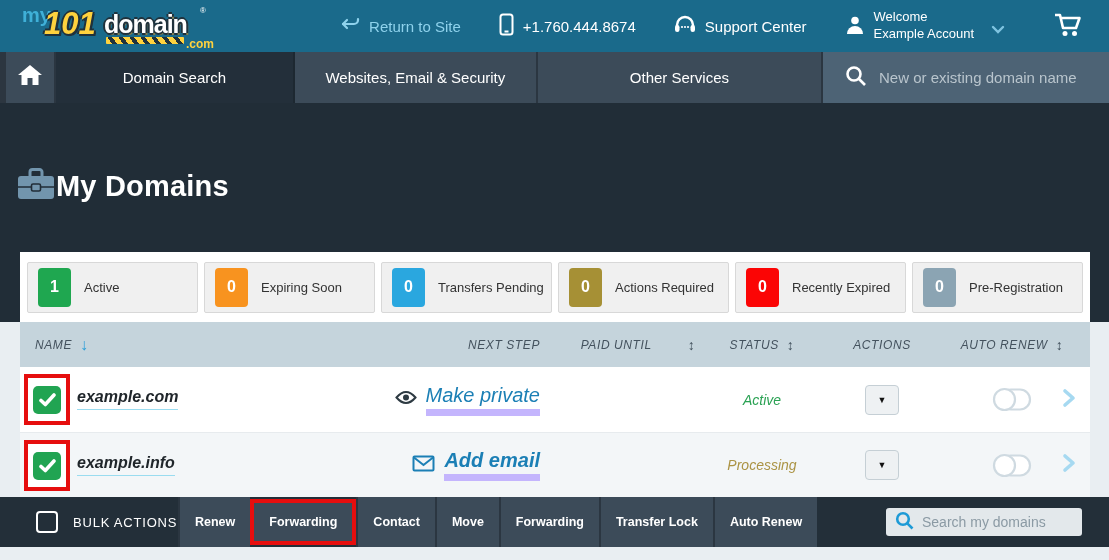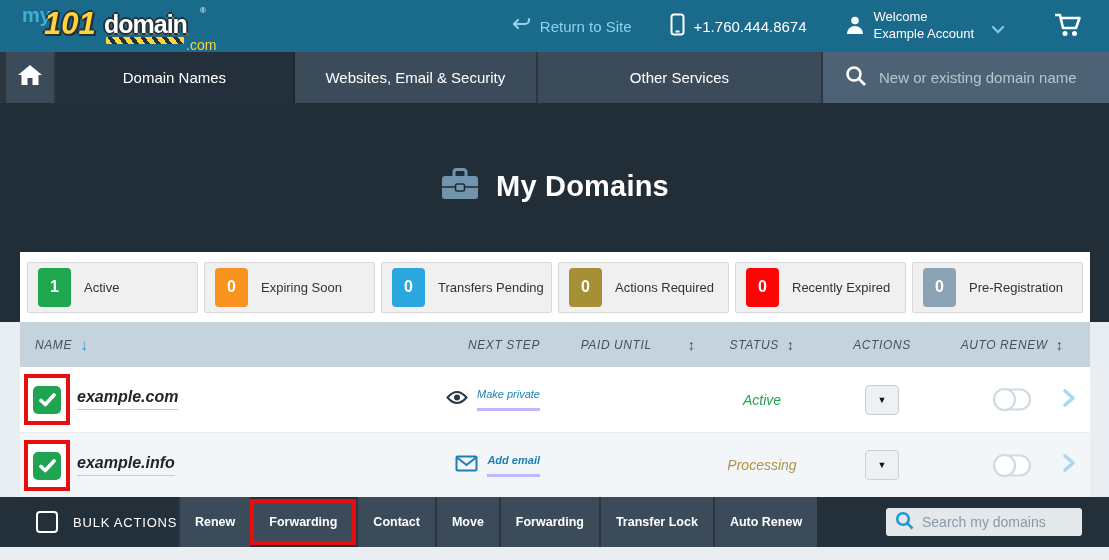--- a/index.html
+++ b/index.html
@@ -10,21 +10,21 @@
   .topbar { height:52px; background:#1a6a8b; display:flex; align-items:center; color:#fff; }
   .logo { margin-left:22px; width:200px; position:relative; height:44px; cursor:pointer; }
   .l-my { position:absolute; left:0; top:0; color:#3fb0d8; font-weight:bold; font-size:20px; }
   .l-num { position:absolute; left:22px; top:2px; color:#ffd23e; font-style:italic; font-weight:800; font-size:31px;
            text-shadow:-2px 0 #20323c, 2px 0 #20323c, 0 2px #20323c, 0 -2px #20323c, 2px 2px #20323c;text-align:right; }
   .l-dom { position:absolute; left:82px; top:6px; color:#fff; font-weight:800; font-size:25px; letter-spacing:-1px;
            text-shadow:-2px 0 #20323c, 2px 0 #20323c, 0 2px #20323c, 0 -2px #20323c, 2px 2px 0 #847d4e; }
   .l-reg { position:absolute; left:178px; top:2px; font-size:8px; color:#fff; }
   .l-strip { position:absolute; left:84px; top:33px; width:78px; height:7px;
              background:repeating-linear-gradient(55deg,#ffd23e 0 5px,#20323c 5px 9px); border-radius:1px; }
-  .l-com { position:absolute; left:164px; top:33px; font-size:14px; font-weight:normal; color:#ffd23e; }
+  .l-com { position:absolute; left:164px; top:33px; font-size:12px; font-weight:bold; color:#ffd23e; }
   .topbar-items { display:flex; align-items:center; margin-left:auto; margin-right:26px; gap:38px; }
   .tb-item { display:flex; align-items:center; gap:9px; font-size:15px; cursor:pointer; white-space:nowrap; }
   .tb-return { color:#8fd2ec; }
   .tb-account-text { font-size:13px; line-height:1.3; }
   .tb-chev { margin-left:8px; margin-top:4px; }
   .tb-cart { margin-left:10px; }
 
   
   .navbar { height:51px; background:#35414d; display:flex; align-items:stretch; }
   .nav-edge { width:6px; background:#2c3640; }
@@ -35,21 +35,21 @@
   .nav-tab.t0 { width:248px; background:#232f3a; border-right:2px solid #1d2831; }
   .nav-tab.t1 { width:252px; }
   .nav-tab.t2 { width:296px; }
   .nav-search { flex:1; background:#4d6375; display:flex; align-items:center; padding-left:22px; gap:12px; }
   .nav-search input { background:transparent; border:none; outline:none; color:#e6edf1; font-size:15px; width:230px;
                       font-family:"Liberation Sans",sans-serif; }
   .nav-search input::placeholder { color:#b9c5cd; }
 
   
   .band-dark { height:219px; background:#212d37; position:relative; }
-  .hero-row { display:flex; justify-content:center; align-items:center; gap:16px; padding-top:64px; }
+  .hero-row { display:flex; align-items:center; padding-top:64px;padding-left:16px; }
   .hero-title { color:#fff; font-size:29px; font-weight:600; letter-spacing:0.2px; }
   .cards-panel { position:absolute; left:20px; right:19px; bottom:0; height:70px; background:#fff;
                  display:flex; align-items:center; padding:0 7px; gap:6px; }
   .card { flex:1; height:51px; background:#f0f0f0; border:1px solid #d8d8d8; border-radius:2px;
           display:flex; align-items:center; cursor:pointer; }
   .badge { width:33px; height:39px; border-radius:4px; margin-left:10px; color:#fff; font-size:16px; font-weight:bold;
            display:flex; align-items:center; justify-content:center; }
   .card-label { margin-left:13px; font-size:13px; color:#333; }
 
   
@@ -70,21 +70,21 @@
   .row-1 { background:#fff; }
   .row-2 { background:#f3f6f8; border-top:1px solid #e7ebee; }
   .cb-annot { position:absolute; left:4px; top:7px; width:46px; height:51px; border:4px solid #e60e0e;
               display:flex; align-items:center; justify-content:center; background:#fff; }
   .checkbox { width:28px; height:28px; background:#21a452; border-radius:5px; display:flex; align-items:center;
               justify-content:center; cursor:pointer; }
   .domain { position:absolute; left:57px; top:21px; font-size:16px; font-weight:bold; color:#20262b;
             border-bottom:1px solid #9adcf0; padding-bottom:3px; cursor:pointer; }
   .next-step { position:absolute; left:330px; width:190px; top:0; height:100%;
                display:flex; align-items:center; justify-content:flex-end; gap:9px; }
-  .row-link { color:#1b7fb5; font-size:11px; border-bottom:3px solid #c4b5fd; padding-bottom:8px; cursor:pointer; }
+  .row-link { color:#1b7fb5; font-size:20px; border-bottom:7px solid #c4b5fd; padding-bottom:2px; cursor:pointer; }
   .row-link.bold { font-weight:bold; }
   .status-cell { position:absolute; left:683px; width:118px; top:0; height:100%;
                  display:flex; align-items:center; justify-content:center; font-size:14px; }
   .actions-cell { position:absolute; left:808px; width:108px; top:0; height:100%;
                   display:flex; align-items:center; justify-content:center; }
   .dd-btn { width:34px; height:30px; background:#eef1f3; border:1px solid #c5cfd5; border-radius:4px;
             display:flex; align-items:center; justify-content:center; cursor:pointer; color:#111; font-size:9px; }
   .auto-cell { position:absolute; left:922px; width:140px; top:0; height:100%;
                display:flex; align-items:center; justify-content:center; }
   .toggle { cursor:pointer; display:flex; }
@@ -135,20 +135,33 @@
         <span>
           <svg width="15" height="23" viewBox="0 0 15 23" fill="none" stroke="#fff" stroke-width="2">
               <rect x="1.5" y="1.5" width="12" height="20" rx="2.5"></rect>
               <line x1="5.5" y1="18.5" x2="9.5" y2="18.5"></line>
             </svg>
         </span>
         <span>+1.760.444.8674</span>
       </div>
       <div class="tb-item">
         <span>
+          <svg width="22" height="19" viewBox="0 0 22 19" fill="none">
+              <path d="M3 12 v-2 a8 8 0 0 1 16 0 v2" stroke="#fff" stroke-width="2.4"></path>
+              <rect x="1" y="10" width="4.5" height="7" rx="2.2" fill="#fff"></rect>
+              <rect x="16.5" y="10" width="4.5" height="7" rx="2.2" fill="#fff"></rect>
+              <circle cx="8" cy="12" r="1.1" fill="#fff"></circle>
+              <circle cx="11" cy="12" r="1.1" fill="#fff"></circle>
+              <circle cx="14" cy="12" r="1.1" fill="#fff"></circle>
+            </svg>
+        </span>
+        <span>Support Center</span>
+      </div>
+      <div class="tb-item">
+        <span>
           <svg width="20" height="20" viewBox="0 0 20 20">
               <circle cx="10" cy="5.5" r="3.8" fill="#fff"></circle>
               <path d="M2 19 a8 8 0 0 1 16 0 Z" fill="#fff"></path>
             </svg>
         </span>
         <span class="tb-account-text">
           <span>Welcome</span><br>
           <span>Example Account</span>
         </span>
         <span class="tb-chev">
@@ -172,21 +185,21 @@
   <div class="navbar">
     <div class="nav-edge"></div>
     <div class="nav-home">
       <span>
         <svg width="26" height="23" viewBox="0 0 26 23">
             <path d="M13 1 L1 11 h3.5 v10 h6 v-7 h5 v7 h6 v-10 H25 Z" fill="#fff"></path>
           </svg>
       </span>
     </div>
     <div class="nav-tab t0">
-      <span>Domain Names</span>
+      <span>Domain Search</span>
     </div>
     <div class="nav-tab t1">
       <span>Websites, Email &amp; Security</span>
     </div>
     <div class="nav-tab t2">
       <span>Other Services</span>
     </div>
     <div class="nav-search">
       <span>
         <svg width="22" height="22" viewBox="0 0 22 22" fill="none" stroke="#fff" stroke-width="2.6">

